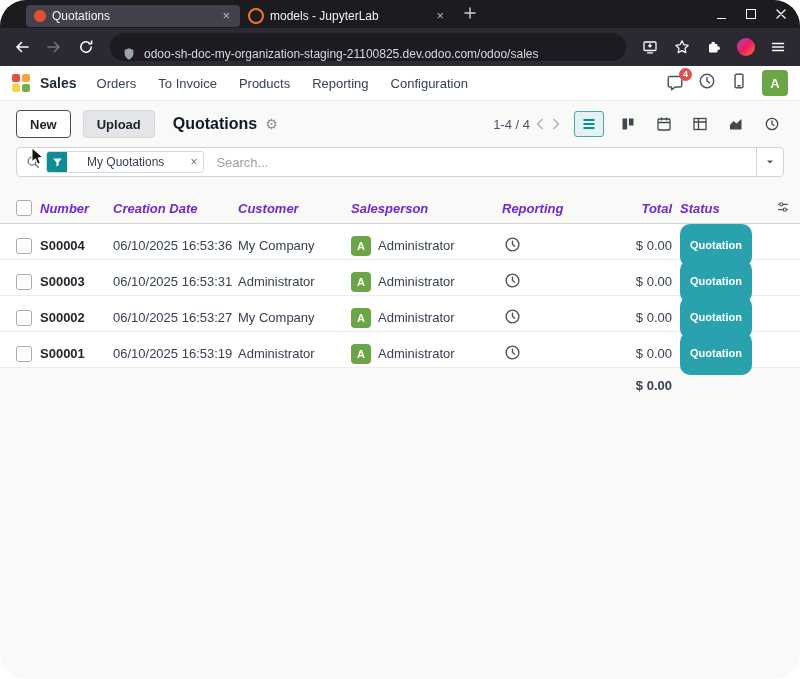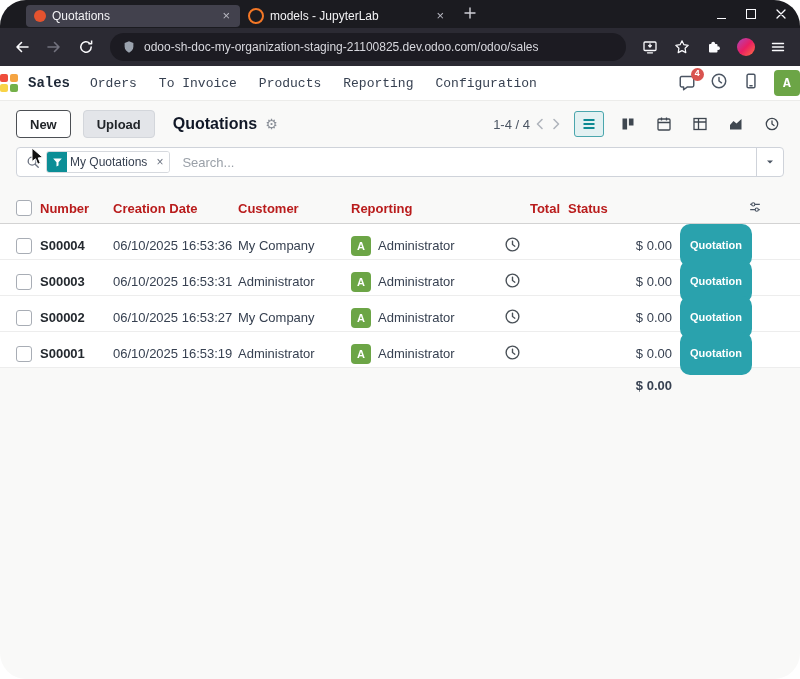--- a/index.html
+++ b/index.html
@@ -20,33 +20,33 @@
   .newtab-btn{color:#cfcfd6;margin-left:10px;}
   .win-controls{display:flex;align-items:center;gap:20px;padding:0 14px;color:#fbfbfe;}
   .wc-min{display:inline-block;width:9px;height:1px;background:#fbfbfe;}
   .wc-max{display:inline-block;width:8px;height:8px;border:1.3px solid #fbfbfe;}
   .wc-close svg{display:block;}
 
   .toolbar{height:38px;background:#2b2a33;display:flex;align-items:center;padding:0 8px;gap:4px;}
   .tool-btn{width:28px;height:28px;display:flex;align-items:center;justify-content:center;
             color:#fbfbfe;border-radius:4px;flex:0 0 auto;}
   .tool-btn.disabled{color:#72727e;}
-  .urlbar{flex:1;height:28px;background:#1c1b22;border-radius:14px;display:flex;align-items:center;
+  .urlbar{flex:1;height:28px;background:#1c1b22;border-radius:14px;display:flex;align-items:flex-end;
           padding:0 12px;gap:8px;margin:0 6px;min-width:0;}
   .urlbar .url-text{color:#d8d8de;font-size:12px;white-space:nowrap;overflow:hidden;}
   .ff-avatar{width:18px;height:18px;border-radius:50%;
              background:linear-gradient(135deg,#ab47bc,#e91e63,#ff7043);}
 
   
   .banner{height:28px;background:#df4f38;display:flex;align-items:center;justify-content:center;}
   .banner span{color:#7a1505;font-size:13px;font-weight:600;}
 
   
-  .odoo-nav{height:34px;background:#fff;display:flex;align-items:center;padding:0 0;
-            border-bottom:1px solid #ececea;font-family:Liberation Mono, monospace;}
+  .odoo-nav{height:34px;background:#fff;display:flex;align-items:center;padding:0 12px;
+            border-bottom:1px solid #ececea;}
   .apps-icon{width:18px;height:18px;display:grid;grid-template-columns:8px 8px;grid-gap:2px;margin-right:10px;}
   .apps-icon i{width:8px;height:8px;border-radius:2px;display:block;}
   .brand{font-size:14px;font-weight:700;color:#1f2937;margin-right:20px;}
   .menu-item{font-size:13px;color:#374151;margin-right:22px;}
   .systray{margin-left:auto;display:flex;align-items:center;gap:14px;color:#4b5563;}
   .systray .icon-wrap{position:relative;display:flex;}
   .msg-badge{position:absolute;top:-6px;right:-8px;background:#d9534f;color:#fff;font-size:9px;
              font-weight:700;border-radius:8px;padding:1px 4px;line-height:1.2;}
   .user-avatar{width:26px;height:26px;border-radius:4px;background:#6ca546;color:#fff;font-size:13px;
                font-weight:700;display:flex;align-items:center;justify-content:center;}
@@ -65,33 +65,33 @@
   .view-switcher{display:flex;align-items:center;gap:12px;margin-left:10px;color:#3f4750;}
   .view-btn{display:flex;align-items:center;justify-content:center;width:24px;height:24px;border-radius:3px;}
   .view-btn.active{border:1px solid #4aa6ad;background:#e3f1f2;color:#0b8a93;width:28px;}
 
   
   .search-row{margin:0 16px 16px;height:28px;background:#fff;border:1px solid #cfd3da;border-radius:4px;
               display:flex;align-items:center;}
   .search-row .mag{color:#6b7280;padding:0 6px 0 9px;display:flex;}
   .facet{display:flex;align-items:stretch;height:20px;border:1px solid #d6d9de;border-radius:3px;overflow:hidden;}
   .facet .facet-icon{width:20px;background:#0c8e96;display:flex;align-items:center;justify-content:center;}
-  .facet .facet-label{font-size:12px;color:#374151;background:#fff;display:flex;align-items:center;padding:0 3px;}
+  .facet .facet-label{font-size:12px;color:#374151;background:#fff;display:flex;align-items:center;padding:0 20px;}
   .facet .facet-close{background:#fff;display:flex;align-items:center;padding:0 6px;color:#6b7280;font-size:12px;}
   .search-input{flex:1;border:none;outline:none;background:transparent;font-size:13px;color:#374151;
                 margin-left:10px;font-family:"Liberation Sans",sans-serif;}
   .search-input::placeholder{color:#9aa0a8;}
   .search-caret{width:26px;align-self:stretch;border-left:1px solid #cfd3da;display:flex;align-items:center;
                 justify-content:center;color:#4b5563;}
 
   
   .list{background:#fff;}
   .thead,.tr,.tfoot{display:grid;grid-template-columns:40px 73px 125px 113px 151px 58px 112px 100px 1fr;
                     align-items:center;}
-  .thead{height:30px;background:#f9f9f8;border-bottom:1px solid #d3d3d3;font-size:13px;font-weight:700;color:#b91c1c;}
+  .thead{height:30px;background:#f9f9f8;border-bottom:1px solid #d3d3d3;font-size:13px;font-weight:700;color:#6d28d9;font-style:italic;}
   .tr{height:35px;background:#fff;border-bottom:1px solid #ededed;font-size:13px;color:#374151;}
   .tfoot{height:34px;background:#f9f9f8;font-size:13px;color:#374151;}
   .td{min-width:0;}
   .col-cb{padding-left:16px;display:flex;align-items:center;}
   .checkbox{width:14px;height:14px;border:1px solid #a8adb5;border-radius:3px;background:#fff;display:inline-block;}
   .col-number .num{font-weight:700;color:#24292f;}
   .col-sales{display:flex;align-items:center;gap:7px;}
   .sp-avatar{width:20px;height:20px;border-radius:4px;background:#6ca546;color:#fff;font-size:11px;font-weight:700;
              display:flex;align-items:center;justify-content:center;flex:0 0 auto;}
   .col-activity{display:flex;align-items:center;color:#495057;padding-left:2px;}
@@ -307,20 +307,21 @@
   </div>
 
   <div class="list">
     <div class="thead">
       <div class="td col-cb">
           <span class="checkbox"></span>
         </div>
       <div class="td col-number">Number</div>
       <div class="td">Creation Date</div>
       <div class="td">Customer</div>
+      <div class="td">Salesperson</div>
       <div class="td">Reporting</div>
       <div class="td col-total">Total</div>
       <div class="td col-status">Status</div>
       <div class="td col-end">
           <span>
         <svg width="14" height="14" viewBox="0 0 16 16">
               <path d="M2.5 5h11M2.5 11h11" stroke="currentColor" stroke-width="1.3"></path>
               <circle cx="6" cy="5" r="1.8" fill="#fff" stroke="currentColor" stroke-width="1.3"></circle>
               <circle cx="10" cy="11" r="1.8" fill="#fff" stroke="currentColor" stroke-width="1.3"></circle>
             </svg>

